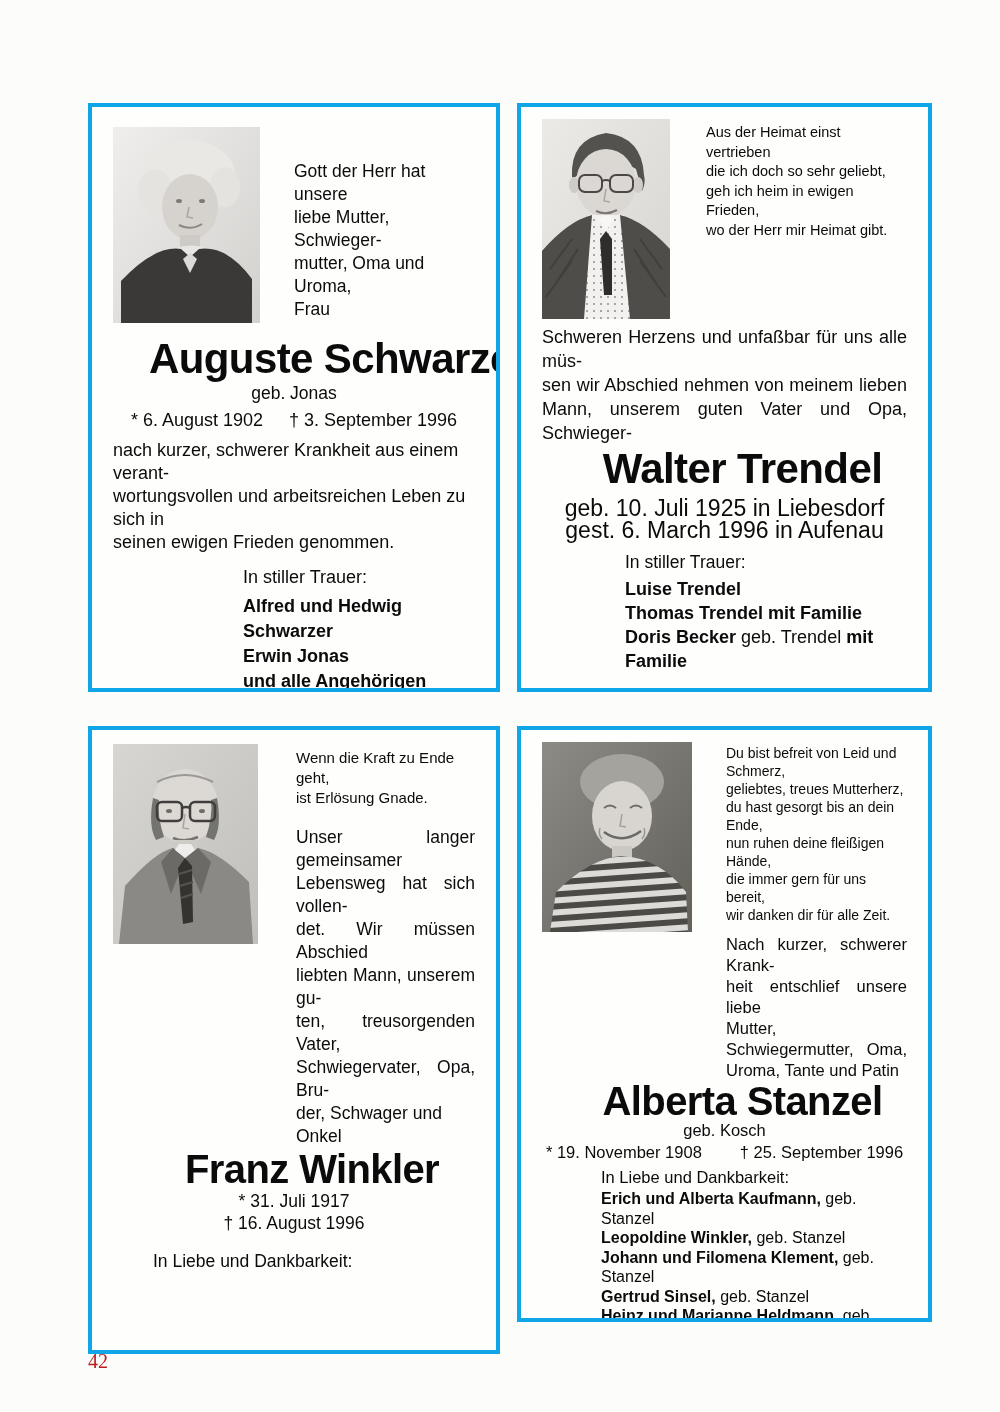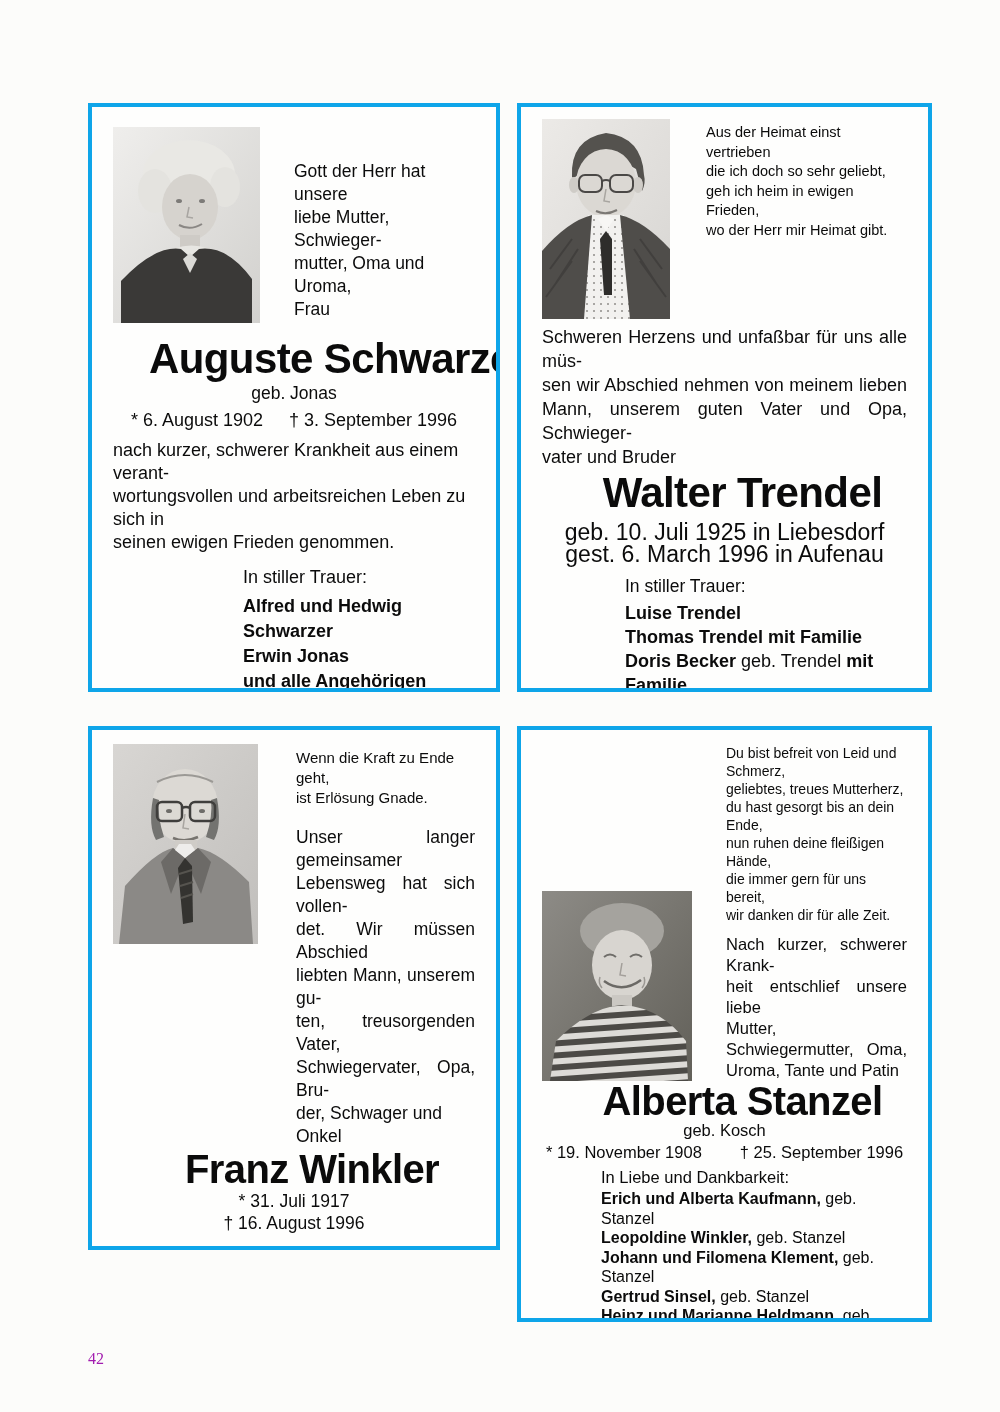--- a/index.html
+++ b/index.html
@@ -9,21 +9,21 @@
     background:#fcfcfa; margin:0 auto;
     font-family:"Liberation Sans","DejaVu Sans",sans-serif;
     color:#0b0b0b;
   }
   .notice {
     position:absolute; border:4px solid #0ea5e9; background:#fefefd;
     padding:0 21px; overflow:hidden;
   }
   .n1 { left:88px;  top:103px; width:412px; height:589px; }
   .n2 { left:517px; top:103px; width:415px; height:589px; }
-  .n3 { left:88px;  top:726px; width:412px; height:524px; }
+  .n3 { left:88px;  top:726px; width:412px; height:628px; }
   .n4 { left:517px; top:726px; width:415px; height:596px; }
 
   .photo-row { display:flex; }
   .photo { flex:none; background:#cfcecb; }
   .photo svg { display:block; width:100%; height:100%; }
 
   .name { text-align:center; font-weight:bold; letter-spacing:-0.6px; white-space:nowrap;margin-left:36px; }
   .centered { text-align:center; }
   .bold { font-weight:bold; }
 
@@ -60,37 +60,37 @@
   .n3 .photo { width:145px; height:200px; }
   .n3 .rightcol { flex:1; margin-left:38px; }
   .n3 .verse { margin-top:4px; font-size:15px; line-height:20px; }
   .n3 .obit-body { margin-top:18px; font-size:17.5px; line-height:23px; }
   .n3 .name { margin-top:0; font-size:40px; line-height:42px; }
   .n3 .dates { margin-top:0; font-size:17.5px; line-height:22px; }
   .n3 .mourning { margin-top:16px; margin-left:40px; }
   .n3 .mourning-label { font-size:17.5px; line-height:22px; }
 
   
-  .n4 .photo-row { margin-top:12px;align-items:flex-end; }
+  .n4 .photo-row { margin-top:12px; }
   .n4 .photo { width:150px; height:190px; }
   .n4 .rightcol { flex:1; margin-left:34px; }
   .n4 .verse { margin-top:2px; font-size:14px; line-height:18px; }
   .n4 .obit-body { margin-top:10px; font-size:16.5px; line-height:21px; }
   .n4 .name { margin-top:0; font-size:40px; line-height:40px; }
   .n4 .maiden { margin-top:0; font-size:16.5px; line-height:19px; }
   .n4 .dates { margin-top:2px; font-size:16.5px; line-height:20px; }
   .n4 .dates .gap { display:inline-block; width:38px; }
   .n4 .mourning { margin-top:6px; margin-left:59px; }
   .n4 .mourning-label { font-size:16.5px; line-height:19px; }
   .n4 .family { margin-top:2px; font-size:16px; line-height:19.5px; }
 
   .page-number {
     position:absolute; left:88px; top:1350px;
     font-family:"Liberation Serif","DejaVu Serif",serif;
-    font-size:16px; color:#a21caf;
+    font-size:20px; color:#b91c1c;
   }
 </style>
 </head>
 <body>
 
 <div class="page">
 
   <div class="notice n1">
     <div class="photo-row">
       <div class="photo">
@@ -181,21 +181,20 @@
         <div>Aus der Heimat einst vertrieben</div>
         <div>die ich doch so sehr geliebt,</div>
         <div>geh ich heim in ewigen Frieden,</div>
         <div>wo der Herr mir Heimat gibt.</div>
       </div>
     </div>
     <div class="obit-body">
       <div class="jl">Schweren Herzens und unfaßbar für uns alle müs-</div>
       <div class="jl">sen wir Abschied nehmen von meinem lieben</div>
       <div class="jl">Mann, unserem guten Vater und Opa, Schwieger-</div>
-      <div class="jl-last">vater und Bruder</div>
     </div>
     <div class="name">Walter Trendel</div>
     <div class="dates centered">
       <div>geb. 10. Juli 1925 in Liebesdorf</div>
       <div>gest. 6. March 1996 in Aufenau</div>
     </div>
     <div class="mourning">
       <div class="mourning-label">In stiller Trauer:</div>
       <div class="family">
         <div><span class="bold">Luise Trendel</span></div>

